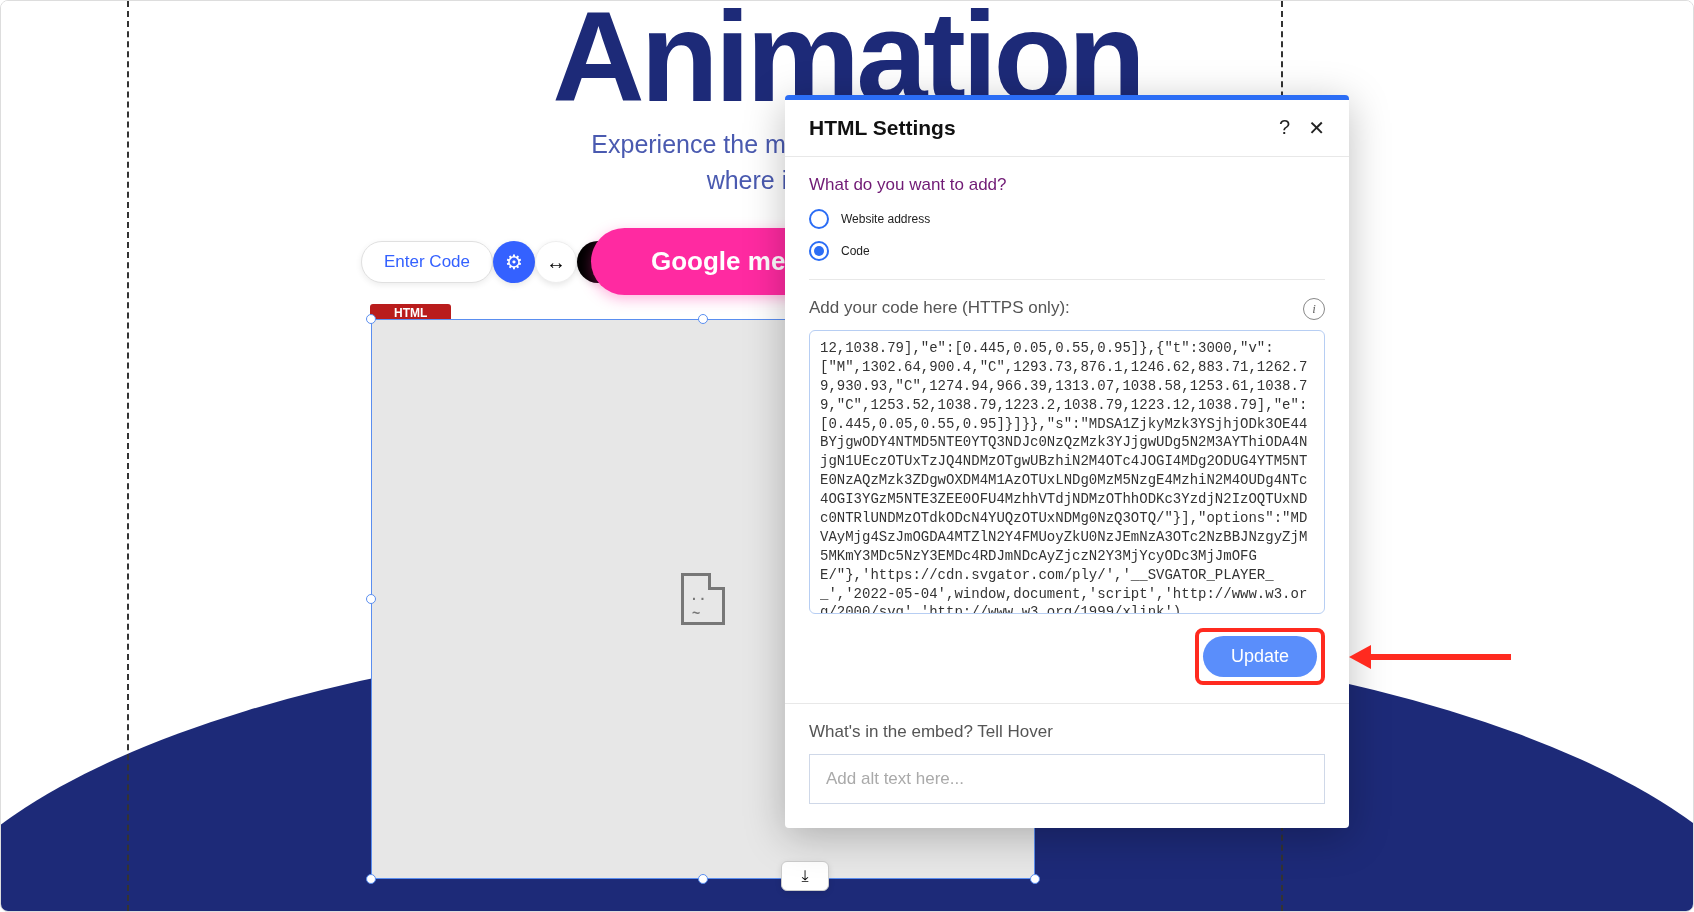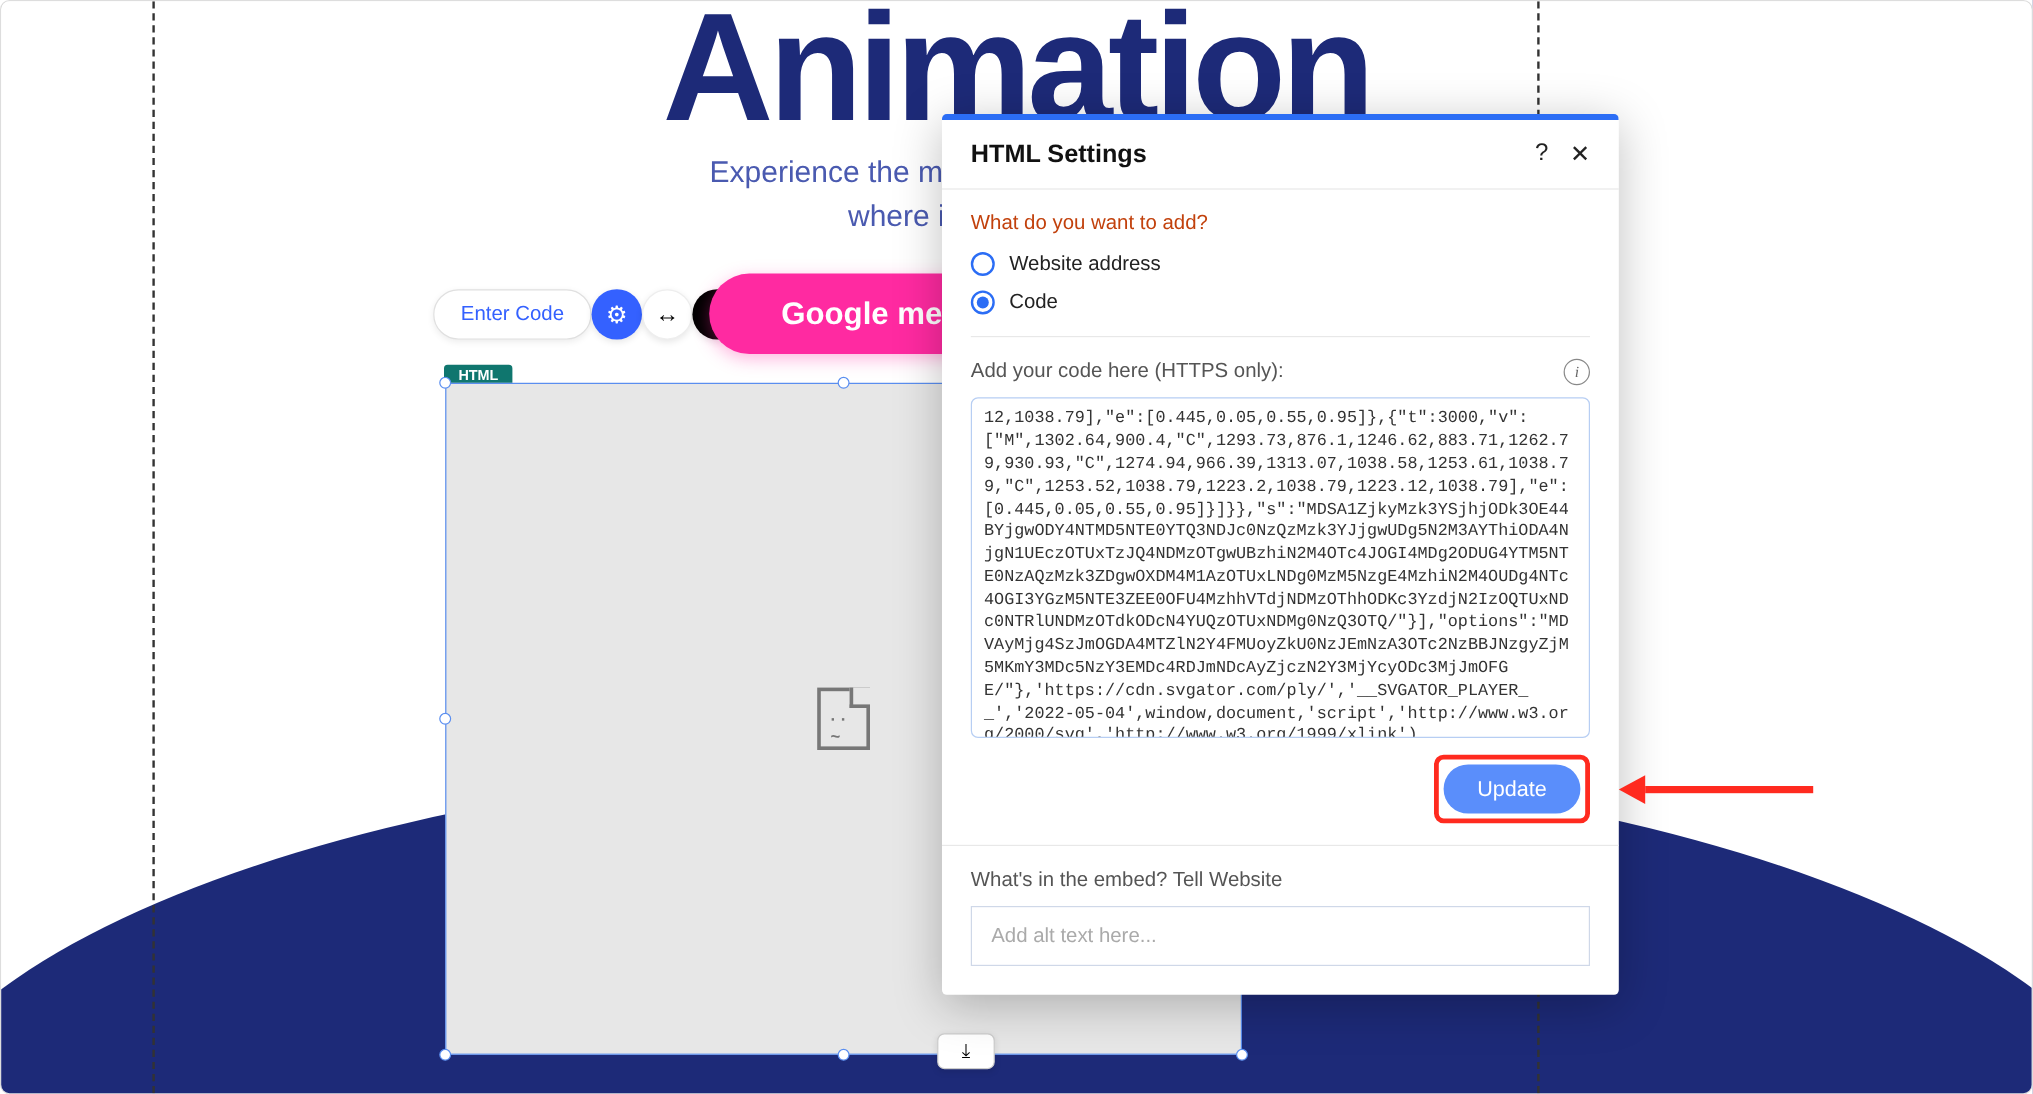--- a/index.html
+++ b/index.html
@@ -94,25 +94,25 @@
   padding: 18px 90px 18px 60px;
   border-radius: 40px;
   border: none;
   box-shadow: 0 4px 14px rgba(255,42,161,0.35);
 }
 
 .html-badge {
   position: absolute;
   top: 303px;
   left: 369px;
-  background: #0f766e;
+  background: #b91c1c;
   color: #fff;
   font-size: 12px;
   font-weight: 600;
-  padding: 2px 12px;
+  padding: 2px 24px;
   border-radius: 3px;
 }
 
 .embed-frame {
   position: absolute;
   top: 318px;
   left: 370px;
   width: 664px;
   height: 560px;
   background: #e7e7e7;
@@ -217,29 +217,29 @@
   gap: 18px;
   font-size: 20px;
   color: #222;
 }
 .modal-header-actions span { cursor: pointer; }
 .modal-body {
   padding: 18px 24px;
 }
 .question-text {
   font-size: 17px;
-  color: #c2410c;
+  color: #701a75;
   margin-bottom: 14px;
 }
 .radio-row {
   display: flex;
   align-items: center;
   gap: 12px;
   margin-bottom: 12px;
-  font-size: 17px;
+  font-size: 12px;
   color: #222;
 }
 .radio {
   width: 20px;
   height: 20px;
   border-radius: 50%;
   border: 2px solid #2b6df5;
   display: inline-flex;
   align-items: center;
   justify-content: center;
@@ -432,17 +432,17 @@
         <div class="update-highlight">
           <button class="update-btn">Update</button>
         </div>
         <div class="arrow-annotation">
           <div class="arrow-head"></div>
           <div class="arrow-line"></div>
         </div>
       </div>
     </div>
     <div class="embed-section">
-      <div class="section-label">What's in the embed? Tell Website</div>
+      <div class="section-label">What's in the embed? Tell Hover</div>
       <input class="alt-input" type="text" placeholder="Add alt text here..." style="">
     </div>
   </div>
 </div>
 
 </body></html>

